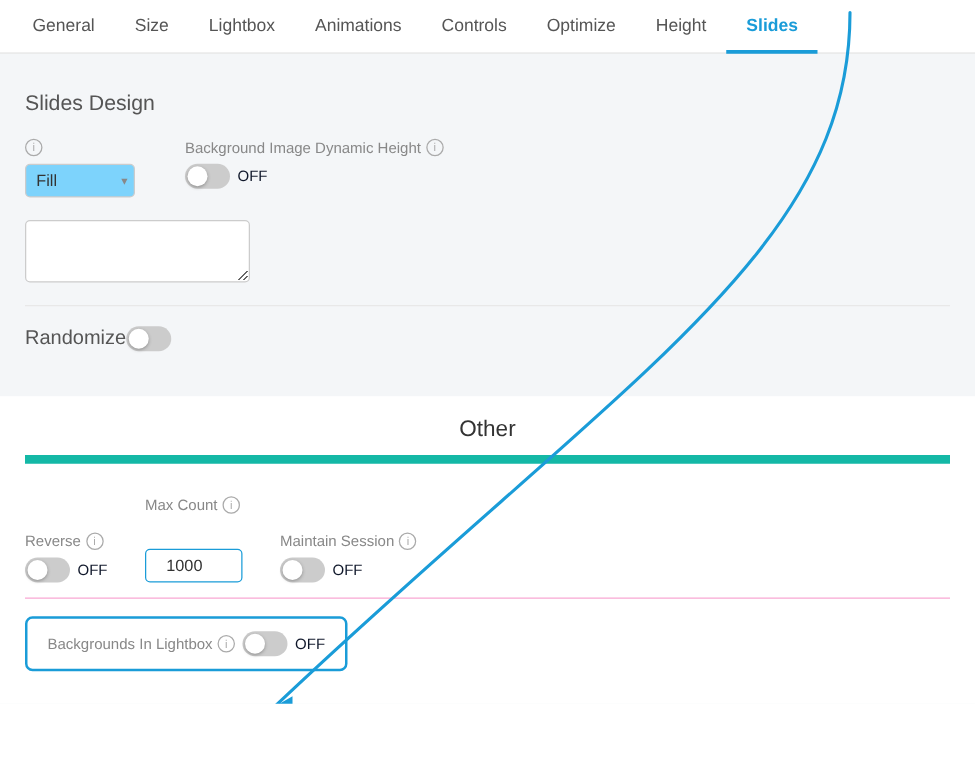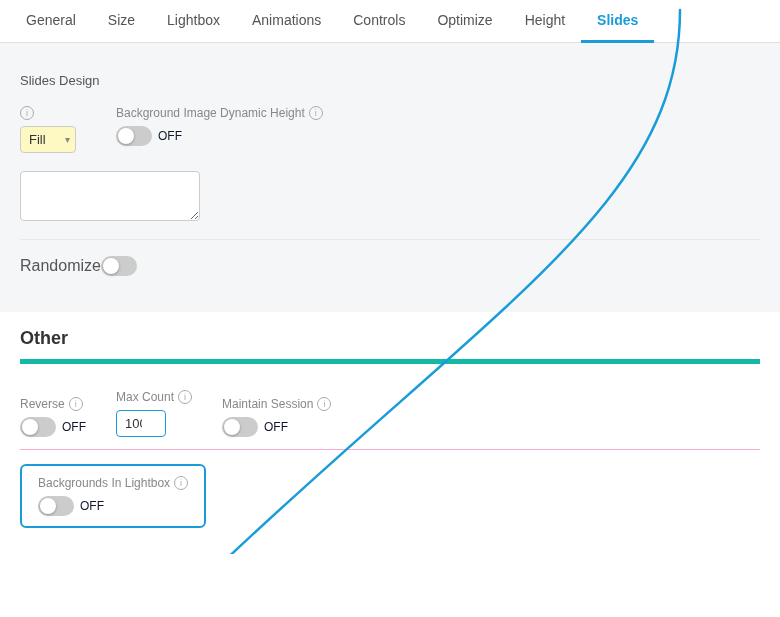--- a/index.html
+++ b/index.html
@@ -40,21 +40,21 @@
       background: #f4f6f8;
       padding: 20px 20px 0 20px;
     }
 
     
     .slides-design-section {
       background: #f4f6f8;
       padding: 10px 0 20px 0;
     }
     .section-title {
-      font-size: 13px;
+      font-size: 17px;
       font-weight: 500;
       color: #555;
       margin-bottom: 18px;
     }
 
     .form-row {
       display: flex;
       align-items: flex-start;
       gap: 40px;
       margin-bottom: 18px;
@@ -94,23 +94,23 @@
       align-items: center;
     }
     .select-input {
       appearance: none;
       -webkit-appearance: none;
       border: 1px solid #ccc;
       border-radius: 4px;
       padding: 5px 24px 5px 8px;
       font-size: 13px;
       color: #333;
-      background: #fef9c3;
+      background: #7dd3fc;
       cursor: pointer;
-      width: 56px;
+      width: 88px;
     }
     .select-arrow {
       position: absolute;
       right: 6px;
       pointer-events: none;
       color: #888;
       font-size: 10px;
     }
 
     
@@ -179,25 +179,26 @@
 
     
     .white-section {
       background: #fff;
       padding: 16px 20px;
       margin: 0 -20px;
     }
 
     .other-title {
       font-size: 18px;
-      font-weight: 700;
+      font-weight: 400;
       color: #333;
       margin-bottom: 14px;
       padding-bottom: 10px;
-      border-bottom: 5px solid #14b8a6;
+      border-bottom: 7px solid #14b8a6;
+      text-align: center;
     }
 
     .controls-row {
       display: flex;
       align-items: flex-end;
       gap: 30px;
       padding: 12px 0;
       border-bottom: 1px solid #f9a8d4;
     }
 
@@ -206,32 +207,32 @@
       flex-direction: column;
       gap: 6px;
     }
 
     .number-input {
       border: 1px solid #1a9cd8;
       border-radius: 4px;
       padding: 5px 8px;
       font-size: 13px;
       color: #333;
-      width: 50px;
+      width: 78px;
       text-align: center;
+      margin-top: 22px;
     }
 
     
     .lightbox-section {
       padding: 14px 0 10px 0;
       position: relative;
     }
     .lightbox-box {
       display: inline-flex;
-      flex-direction: column;
       gap: 6px;
       border: 2px solid #1a9cd8;
       border-radius: 6px;
       padding: 10px 16px;
       position: relative;
     }
 
     .page-wrapper {
       position: relative;
       overflow: hidden;

